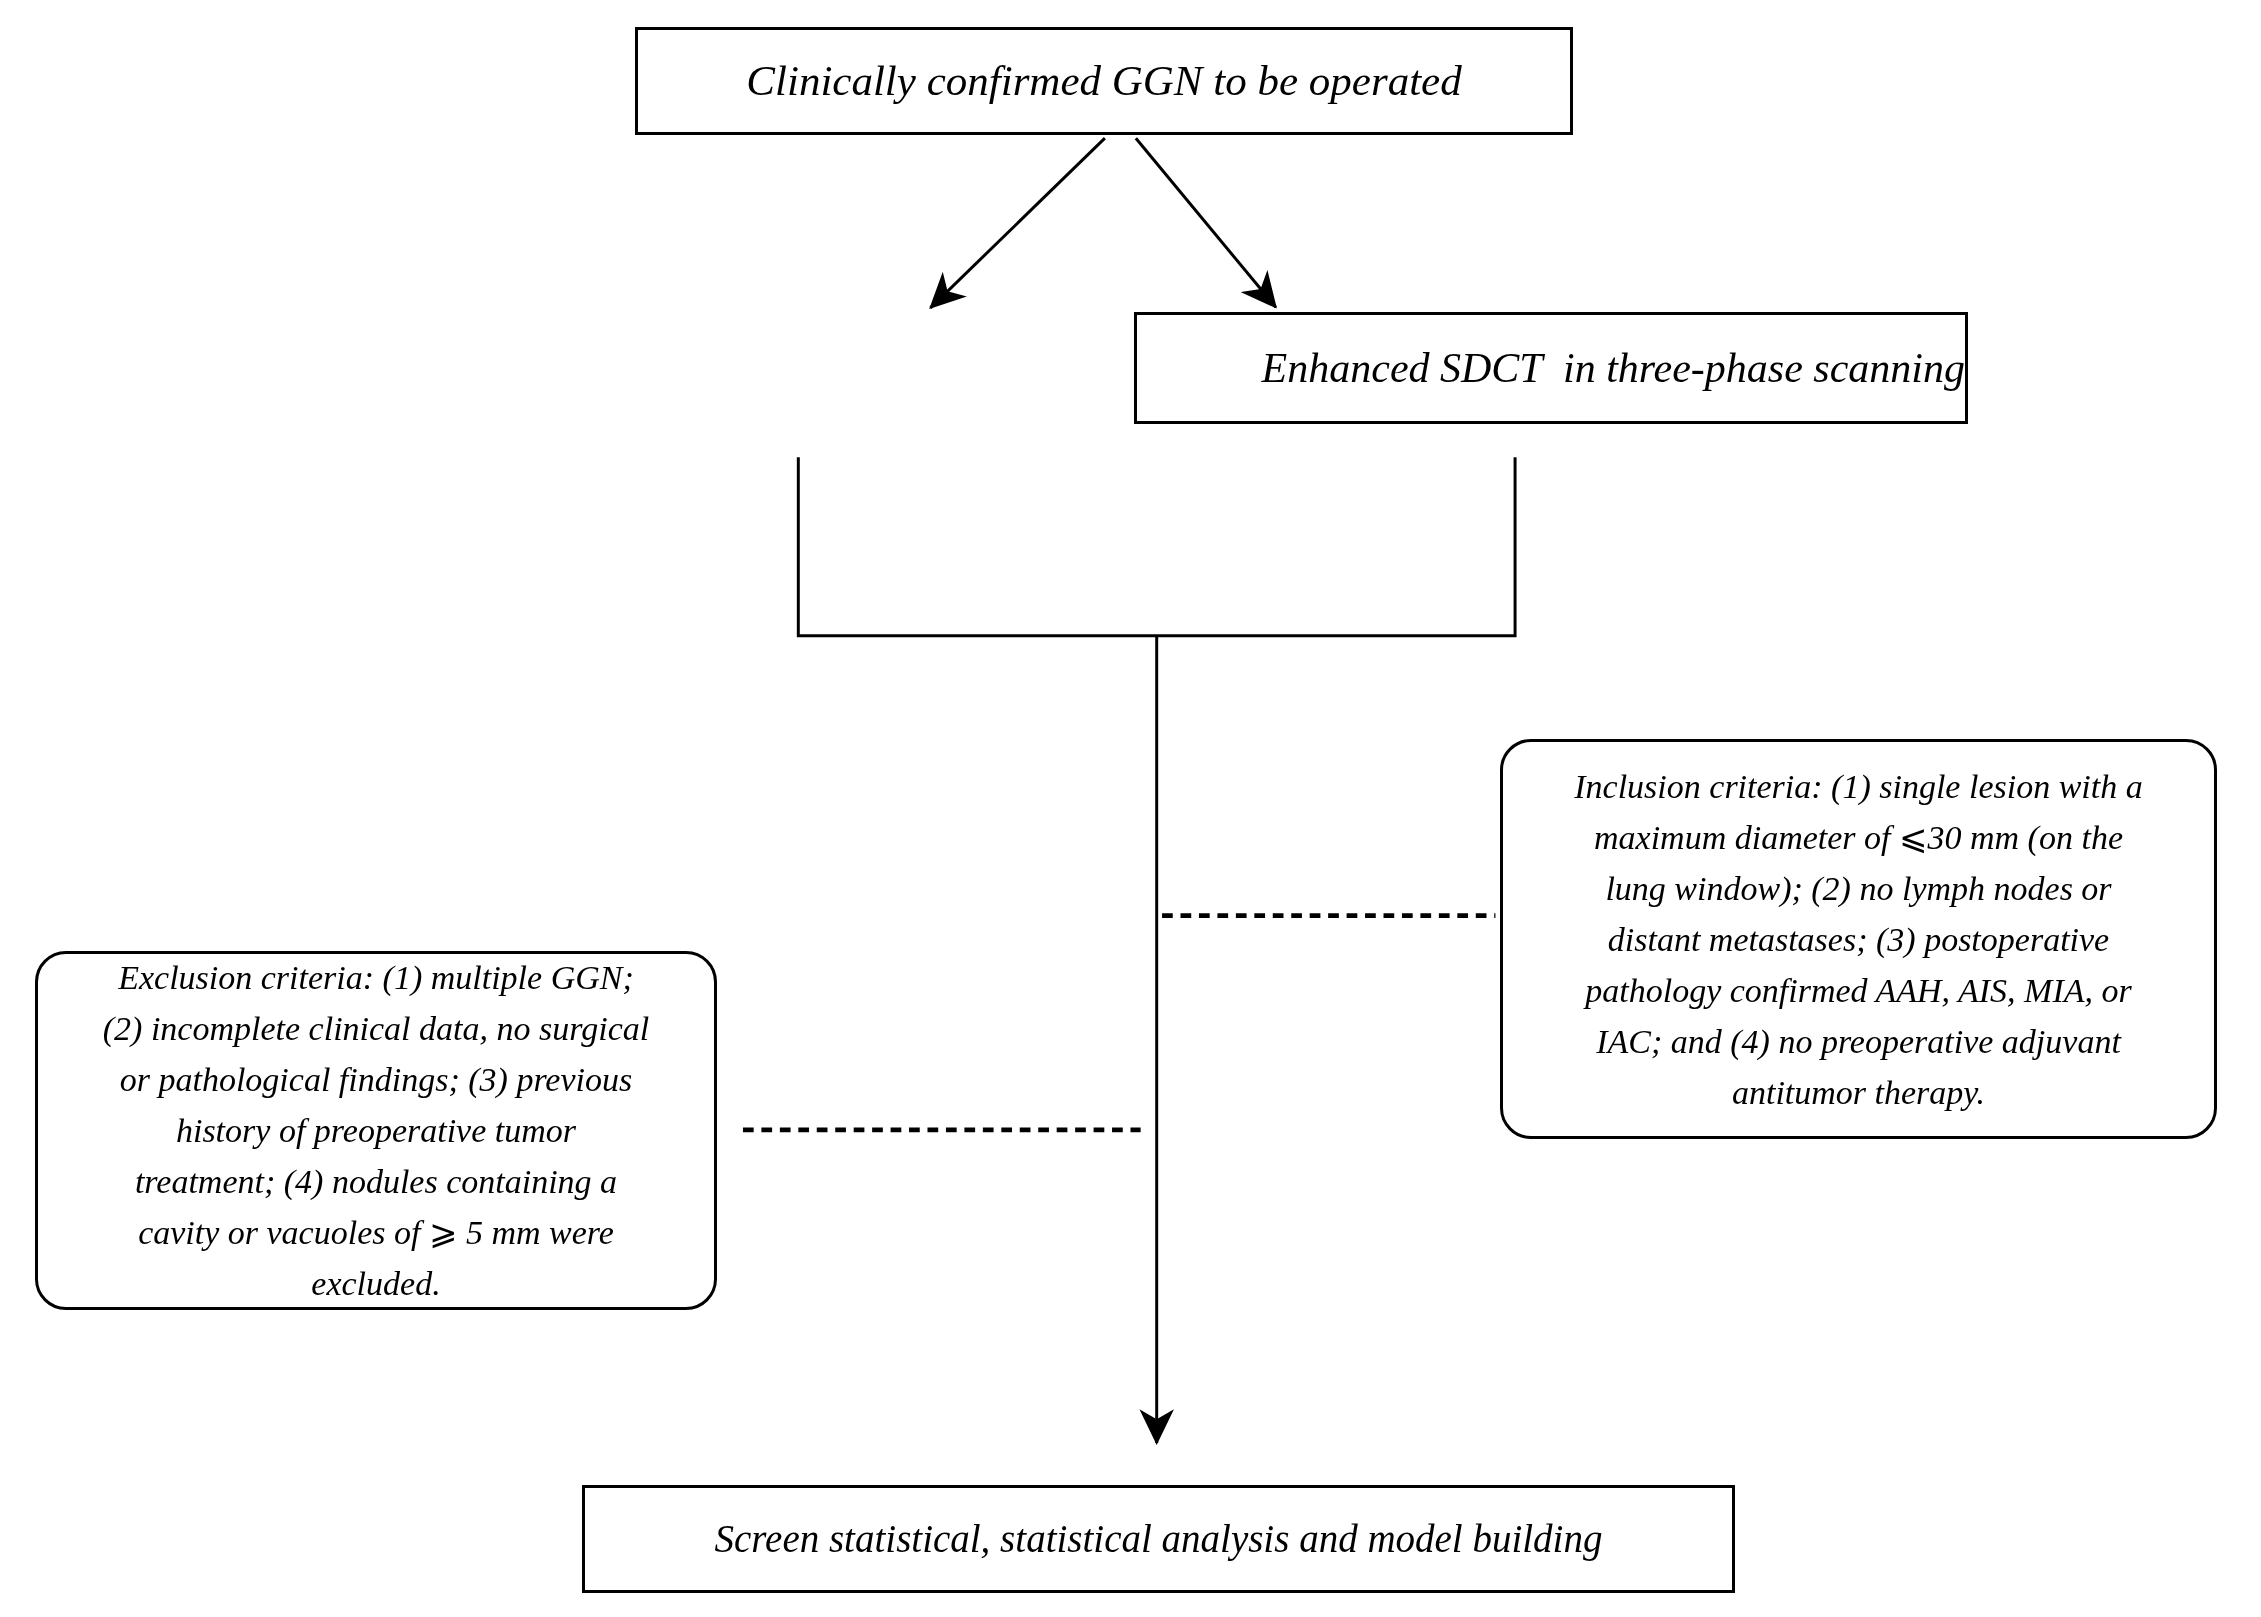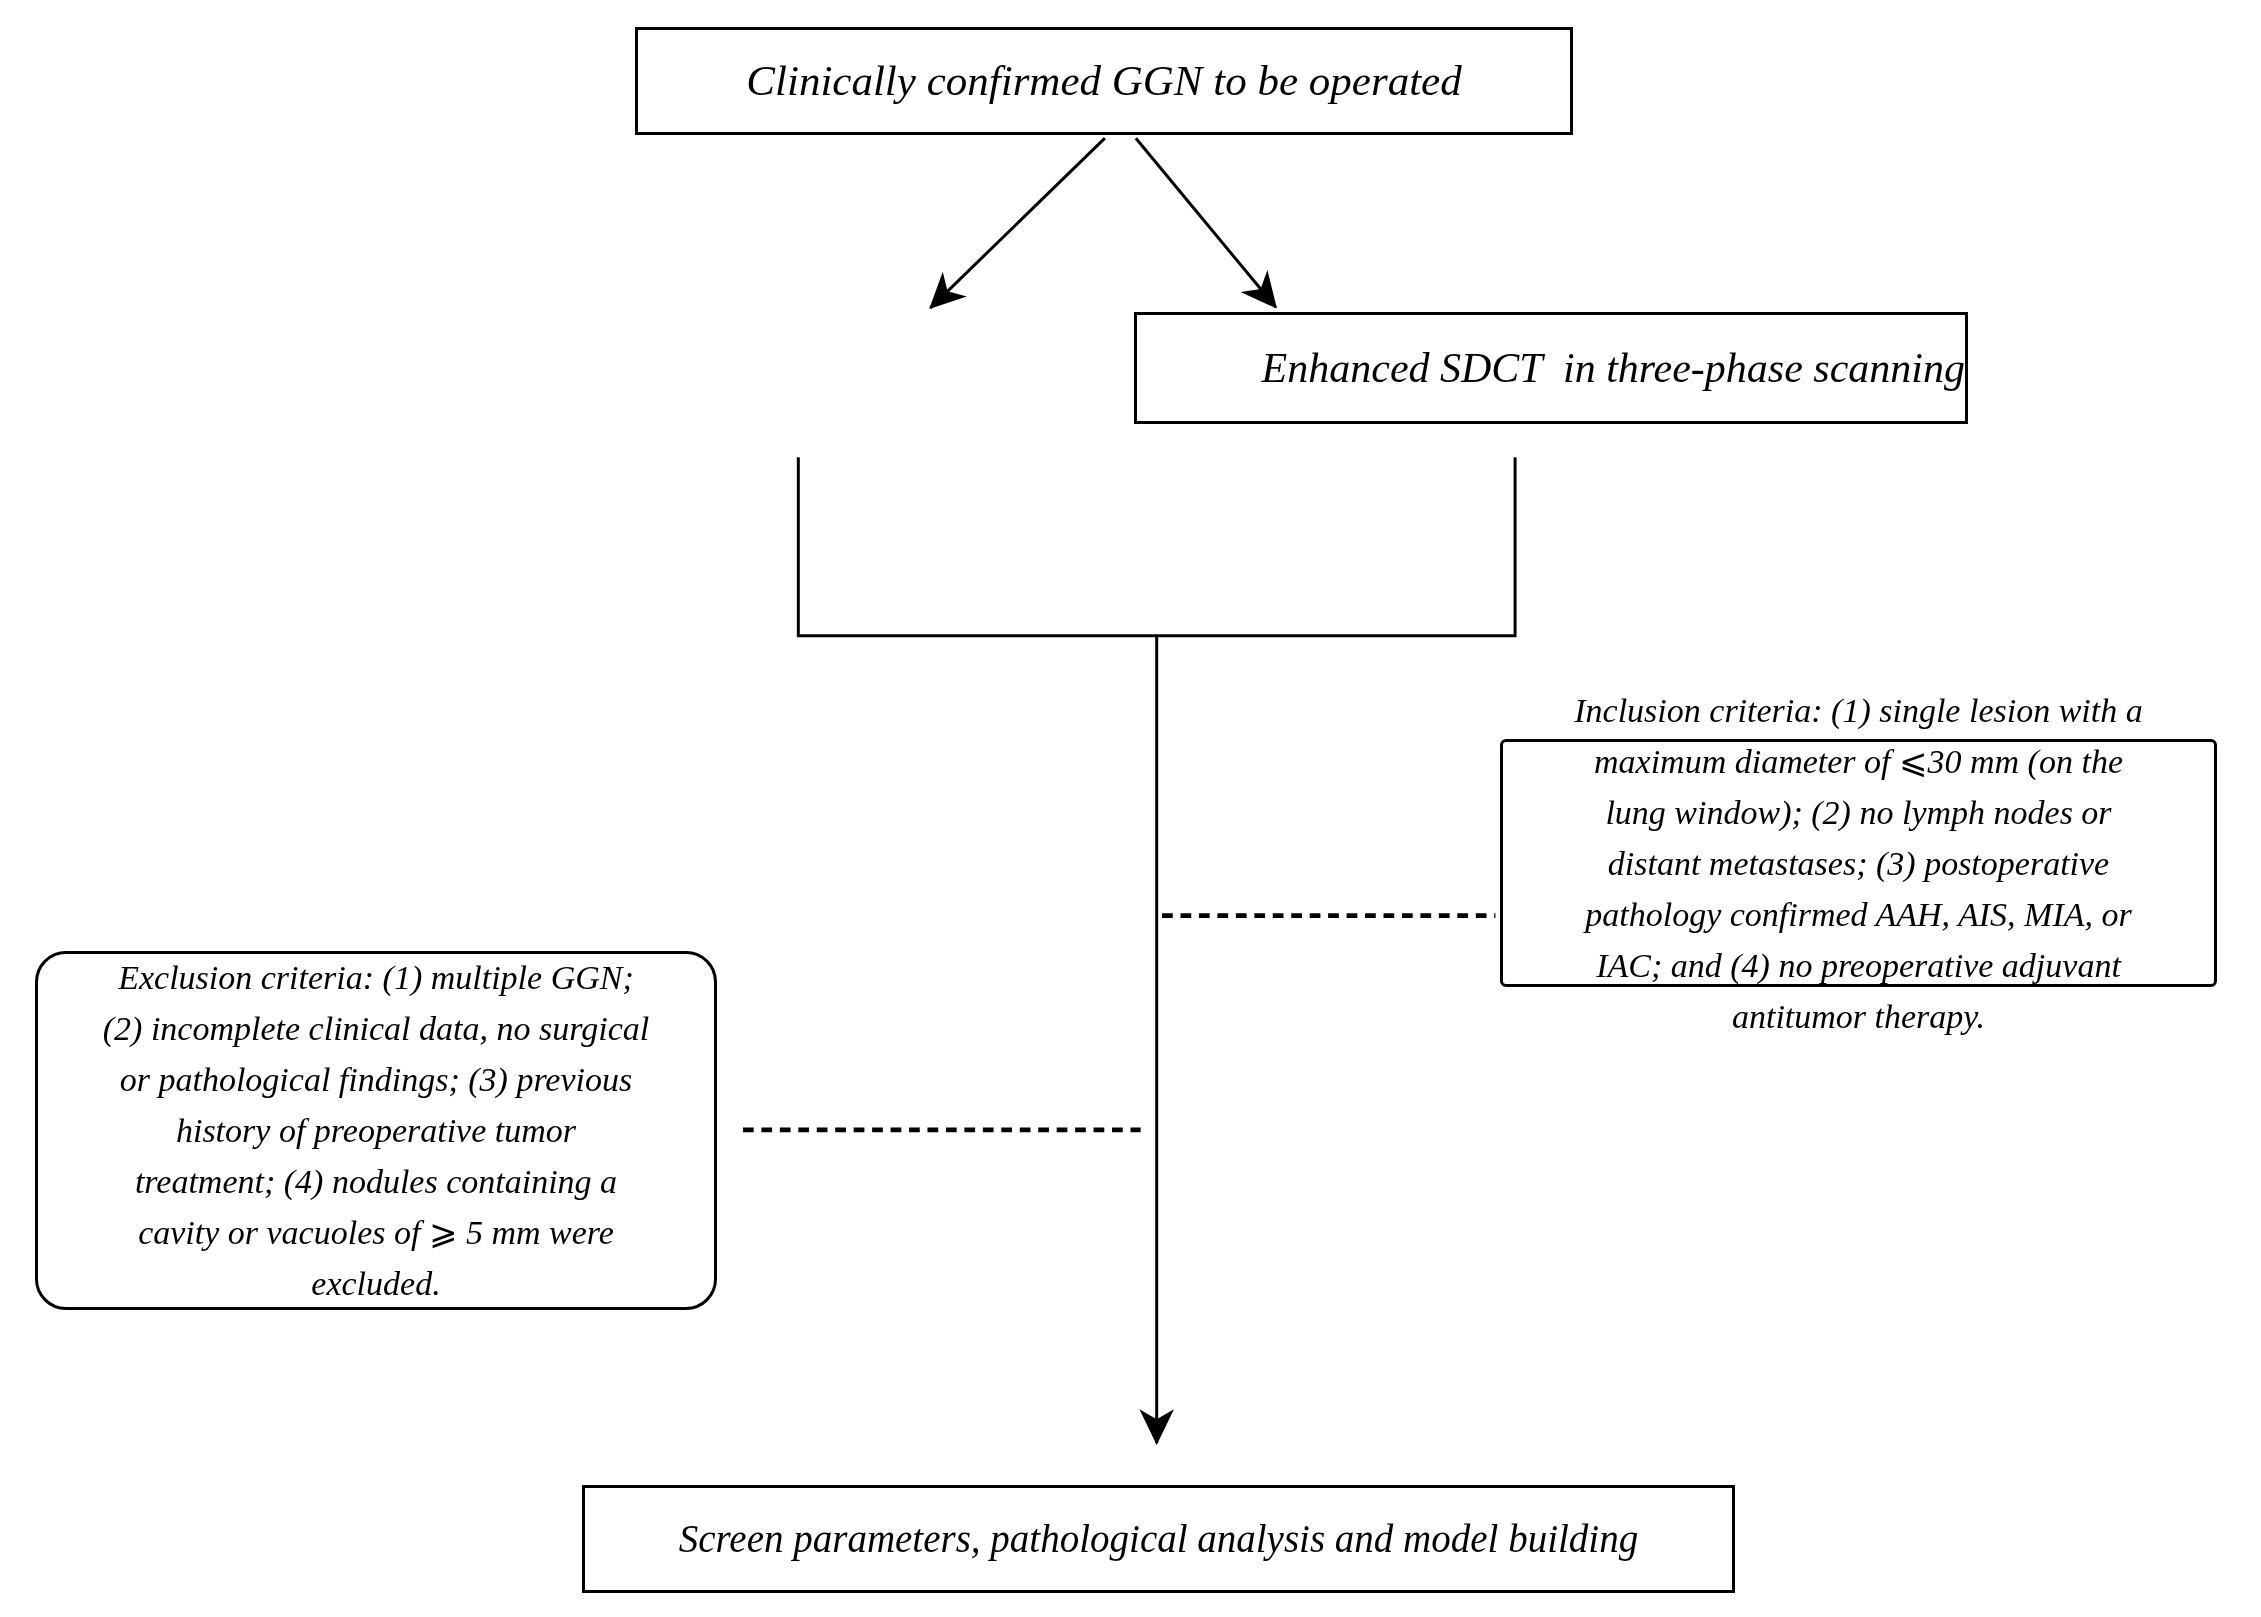--- a/index.html
+++ b/index.html
@@ -21,21 +21,21 @@
     background:var(--paper);
     border:3.6px solid var(--ink);
     white-space:pre;
     line-height:1.25;
   }
   .node--top    { left:635px; top:27px;   width:938px; height:108px; font-size:43px; }
   .node--tests  { left:350px;  top:312px;  width:654px; height:112px; font-size:42px; }
   .node--sdct   { left:1134px; top:312px;  width:834px; height:112px; font-size:42px;justify-content:flex-end; }
   .node--final  { left:582px;  top:1485px; width:1153px; height:108px; font-size:39px; }
   .node--excl   { left:35px;   top:951px; width:682px; height:359px; font-size:34px; line-height:51px; border-radius:31px; }
-  .node--incl   { left:1500px; top:739px; width:717px; height:248px; font-size:34px; line-height:51px; border-radius:6px; }
+  .node--incl   { left:1500px; top:739px; width:717px; height:400px; font-size:34px; line-height:51px; border-radius:31px; }
   .node-label { display:block;font-style:italic; }
 </style>
 </head>
 <body>
 
 <div class="canvas">
 
   <svg class="wires" viewBox="0 0 3798 2716" xmlns="http://www.w3.org/2000/svg">
     <defs>
       <marker id="stealth" viewBox="0 0 60 58" refX="57" refY="29" markerWidth="60" markerHeight="58" markerUnits="userSpaceOnUse" orient="auto">
@@ -79,17 +79,17 @@
     <span class="node-label">Inclusion criteria: (1) single lesion with a
 maximum diameter of ⩽30 mm (on the
 lung window); (2) no lymph nodes or
 distant metastases; (3) postoperative
 pathology confirmed AAH, AIS, MIA, or
 IAC; and (4) no preoperative adjuvant
 antitumor therapy.</span>
   </div>
 
   <div class="node node--final">
-    <span class="node-label">Screen parameters, pathological analysis and model building</span>
+    <span class="node-label">Screen statistical, statistical analysis and model building</span>
   </div>
 
 </div>
 
 
 </body></html>

